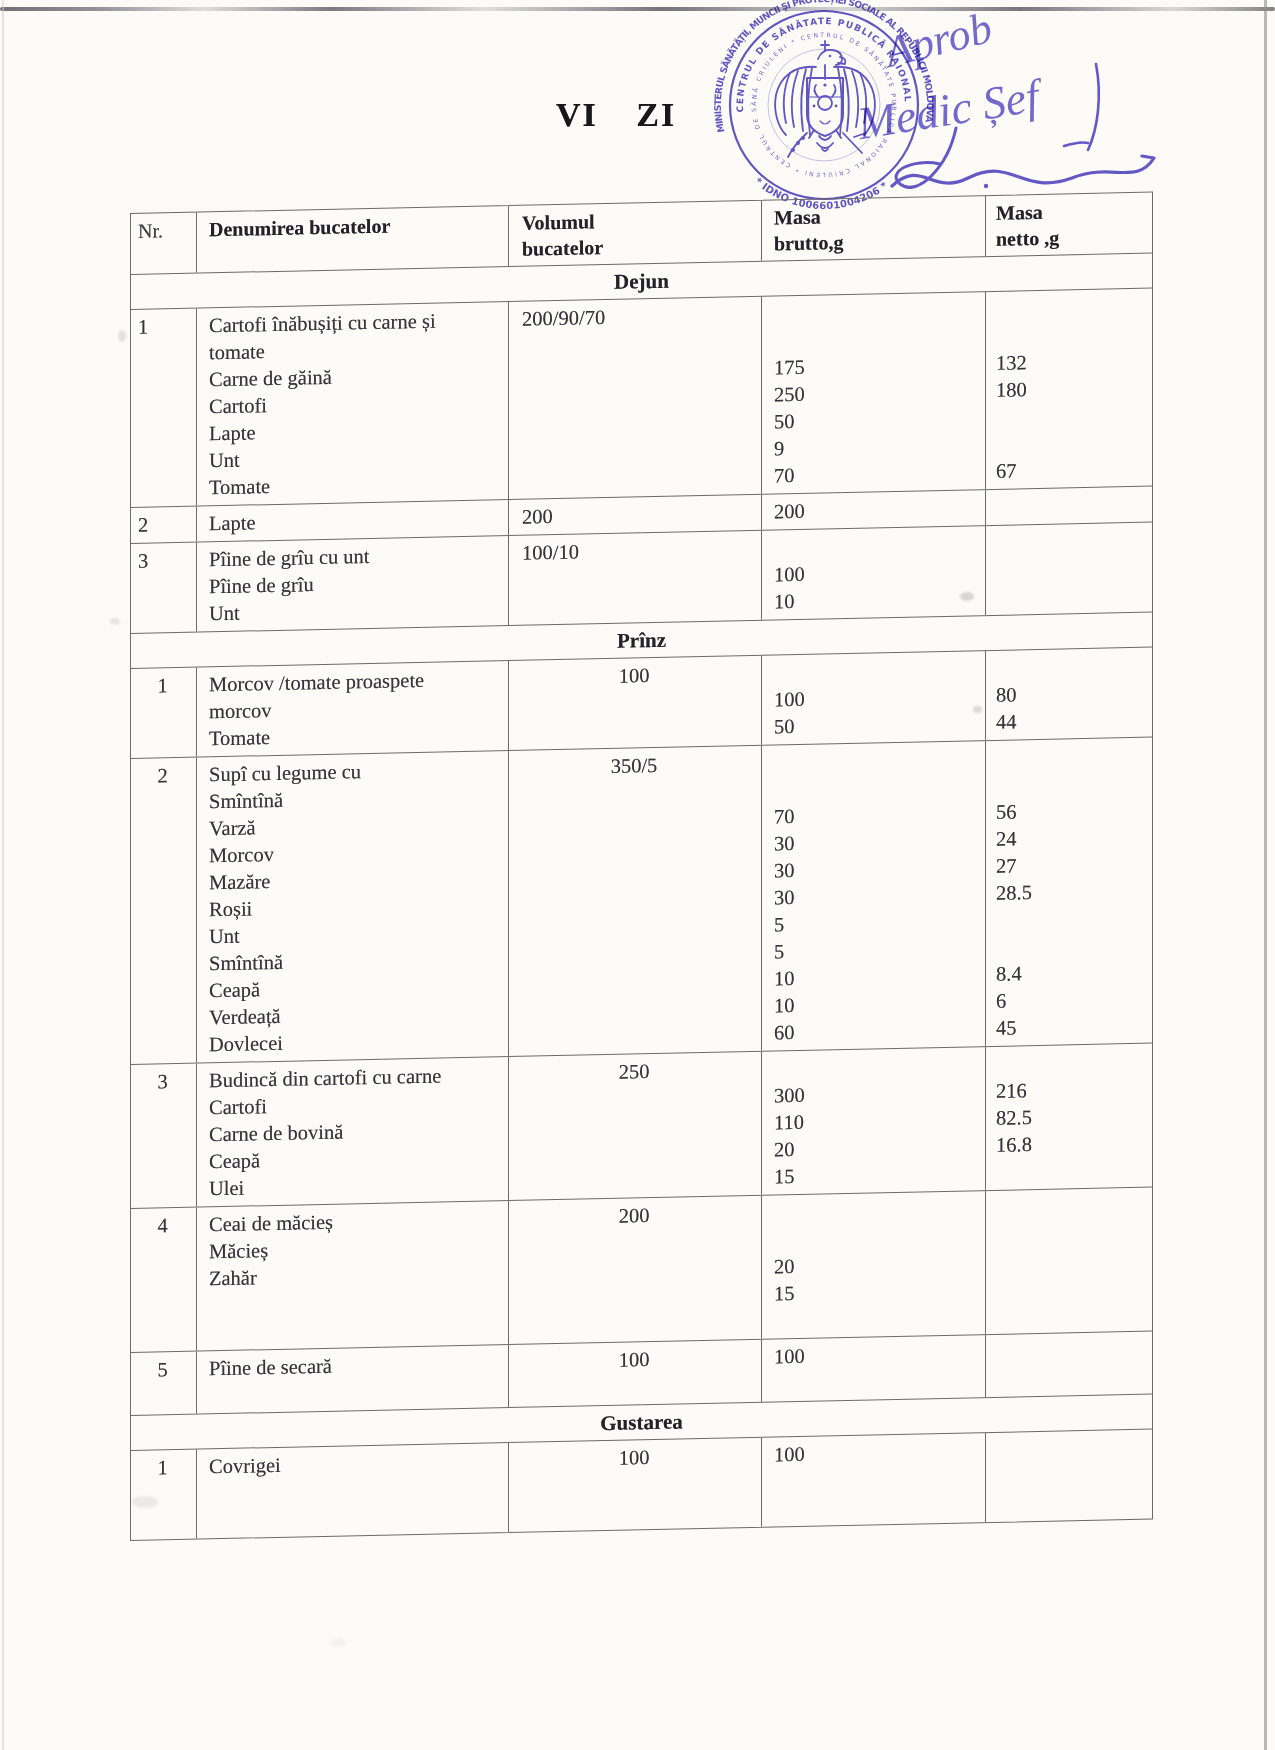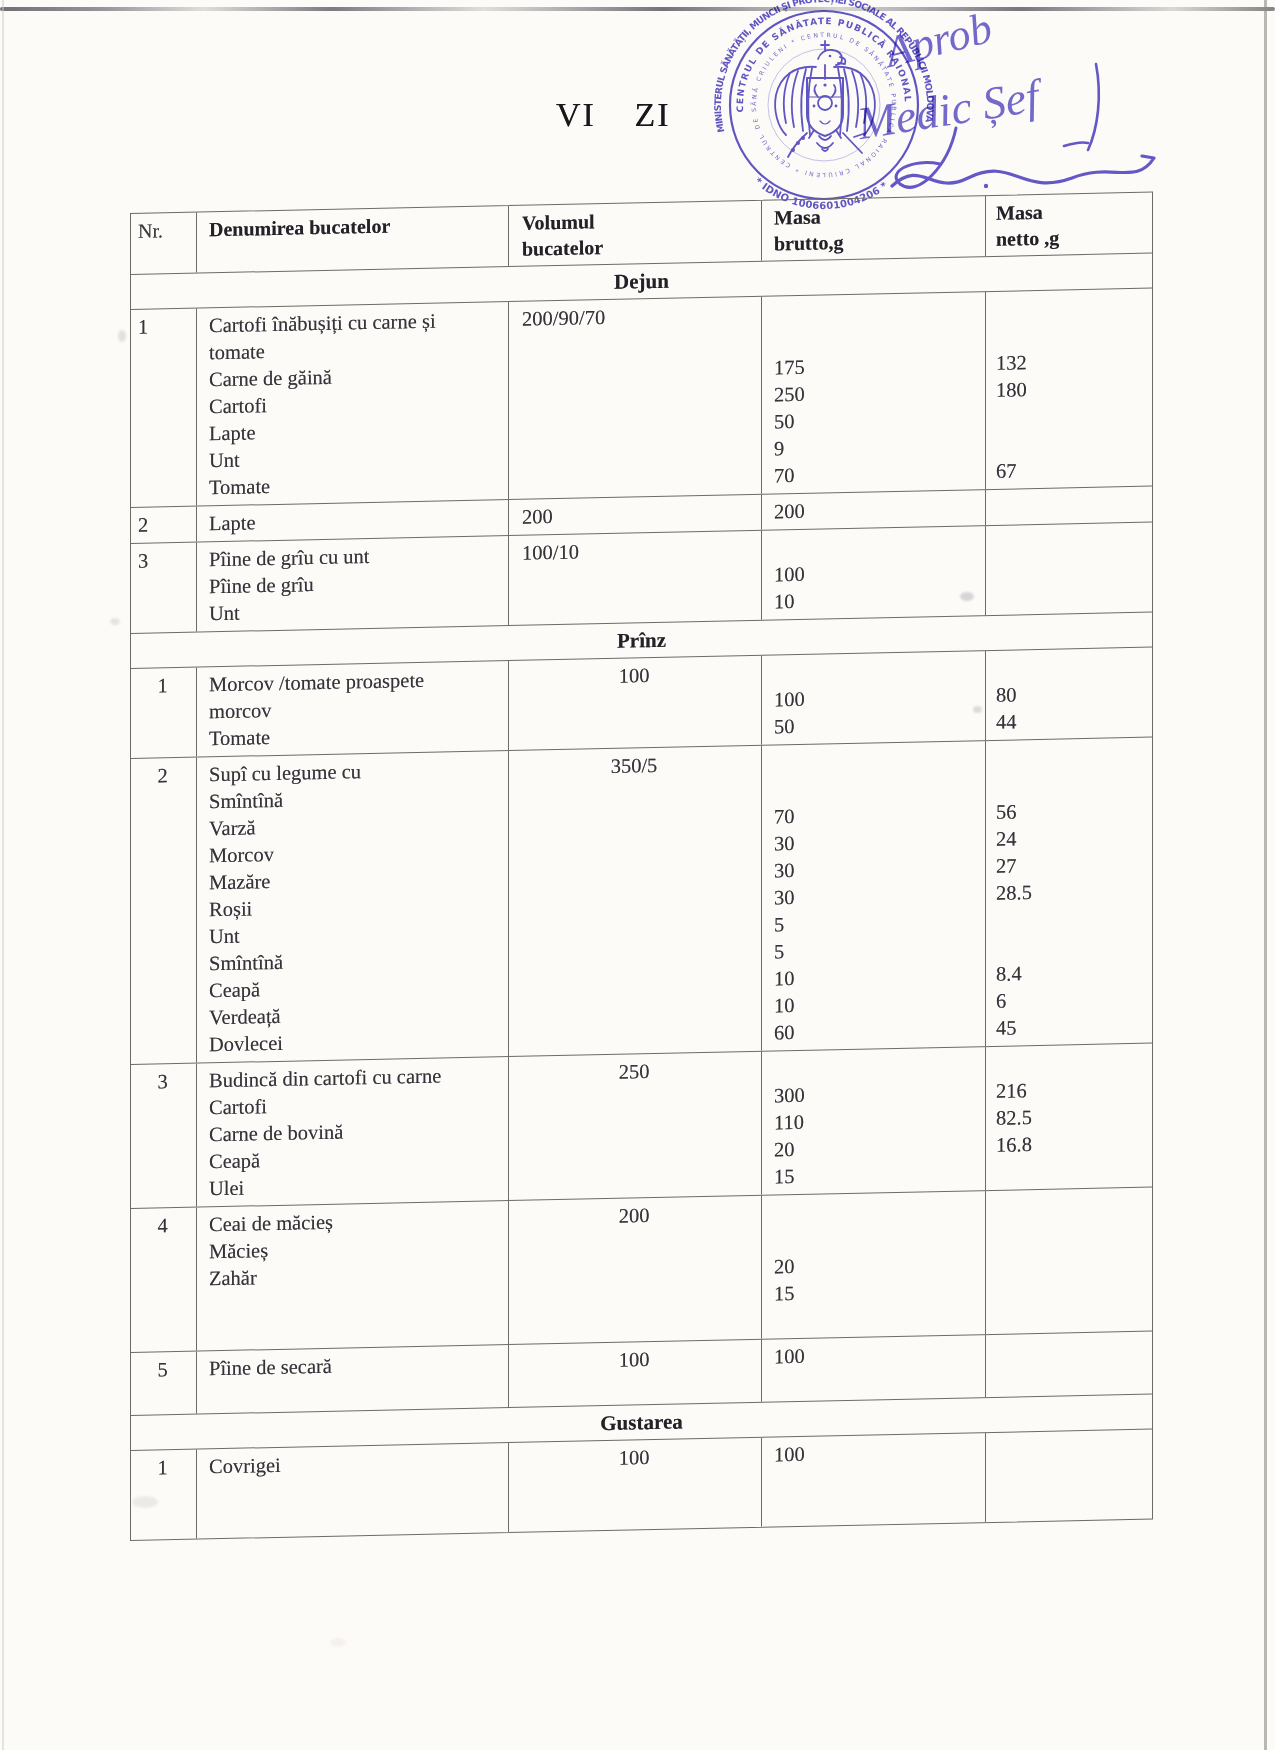--- a/index.html
+++ b/index.html
@@ -18,21 +18,21 @@
   .smudge{border-radius:50%;filter:blur(1px);background:#8a8a92;}
   .s1{left:960px;top:592px;width:14px;height:9px;opacity:.32;}
   .s2{left:973px;top:706px;width:9px;height:7px;opacity:.28;}
   .s3{left:132px;top:1496px;width:26px;height:12px;opacity:.14;}
   .s4{left:118px;top:330px;width:8px;height:12px;opacity:.22;}
   .s5{left:110px;top:618px;width:10px;height:7px;opacity:.2;}
   .s6{left:330px;top:1638px;width:16px;height:9px;opacity:.1;background:#c99;}
   
   .title{
     position:absolute;left:556px;top:96px;margin:0;
-    font-size:34px;font-weight:normal;letter-spacing:2px;word-spacing:28px;
+    font-size:34px;font-weight:bold;letter-spacing:2px;word-spacing:28px;
     color:#17171c;text-shadow:0 0 .6px rgba(20,20,30,.7);
   }
   
   .menu-table{
     position:absolute;left:130px;top:213px;width:1021px;
     transform:skewY(-1.2deg);transform-origin:0 0;
     border:1.5px solid var(--line-c,#6e6a64);
     font-size:20.5px;
     text-shadow:0 0 .5px rgba(60,60,70,.55);
   }

